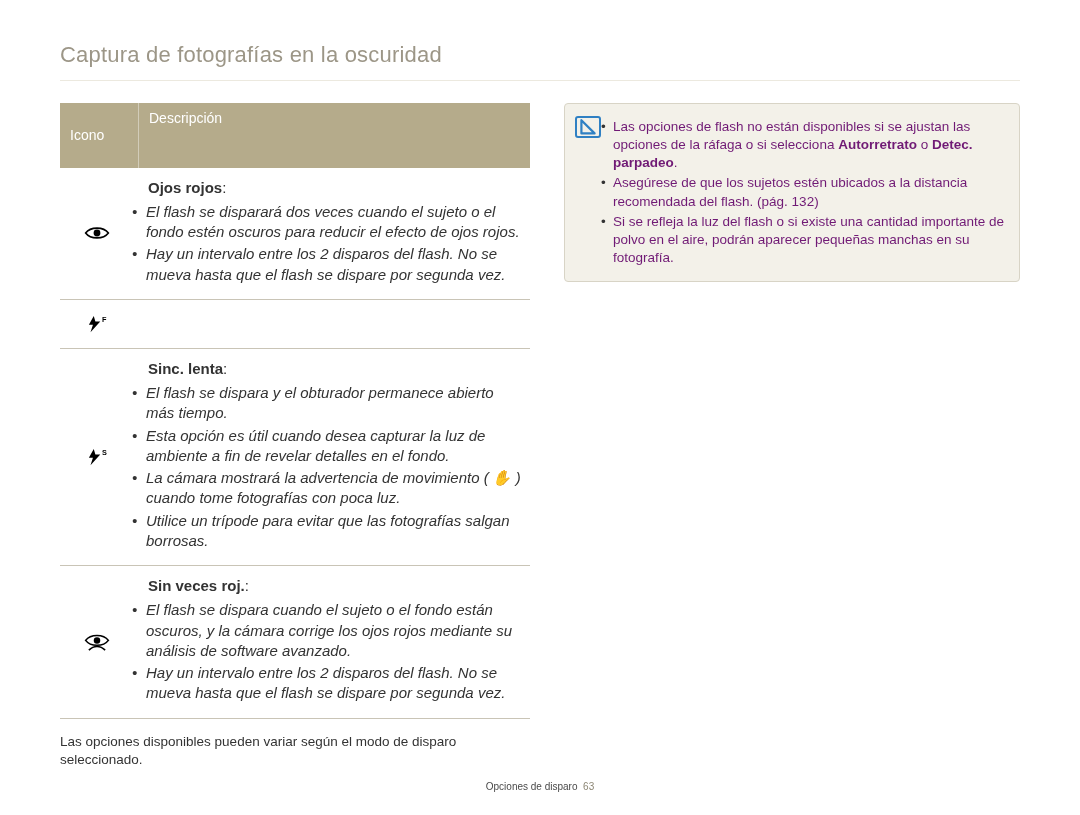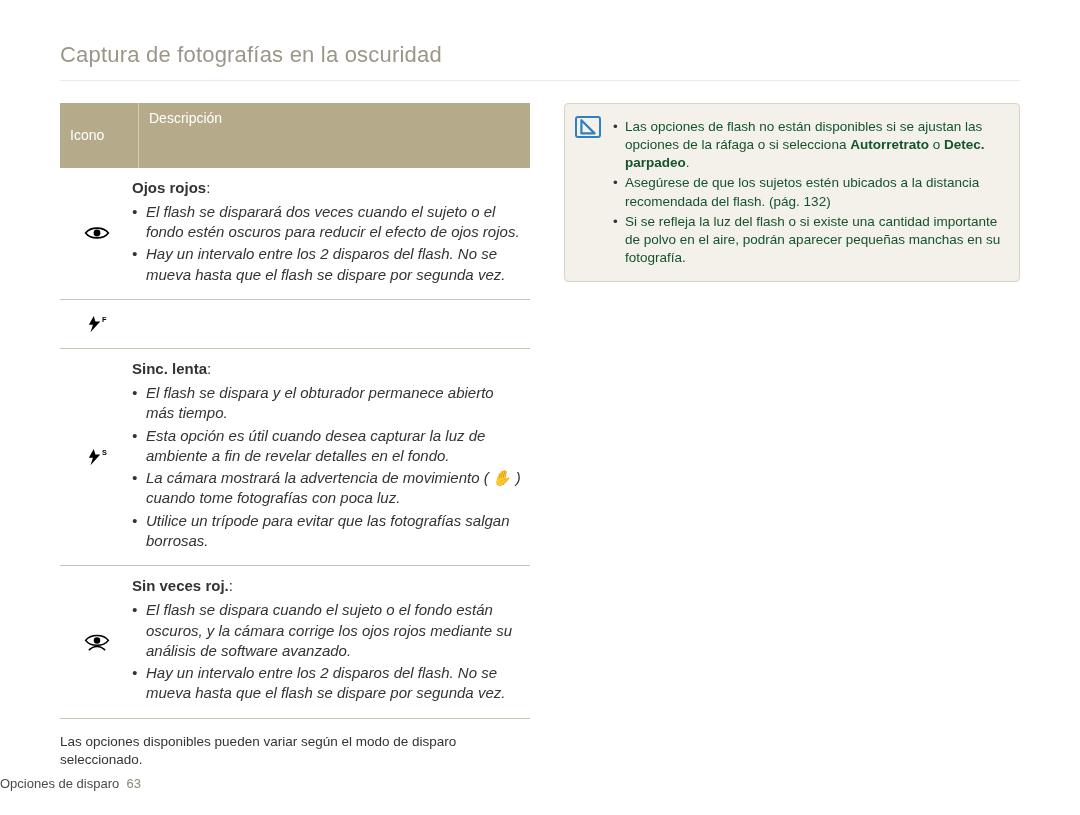--- a/index.html
+++ b/index.html
@@ -63,20 +63,21 @@
     align-items:center;
     justify-content:center;
     color:#111;
   }
   .cell-desc{
     flex:1;
     padding:10px 6px 12px 6px;
   }
   .desc-title{
     font-weight:700;
+    margin-left:16px;
   }
   ul.bullets{
     list-style:none;
     margin:4px 0 0 0;
     padding:0;
     font-style:italic;
   }
   ul.bullets > li{
     position:relative;
     padding-left:14px;
@@ -91,24 +92,24 @@
   .footnote{
     margin-top:14px;
     font-size:13.5px;
     color:#333;
   }
   
   .note{
     background:var(--note-bg);
     border:1px solid var(--note-border);
     border-radius:4px;
-    padding:12px 14px 12px 48px;
+    padding:12px 14px 12px 36px;
     position:relative;
     font-size:13.5px;
-    color:#14532d;
+    color:#701a75;
   }
   .note-icon{
     position:absolute;
     left:10px;top:12px;
     width:26px;height:22px;
     border:2px solid var(--note-icon);
     border-radius:3px;
     box-sizing:border-box;
     display:flex;align-items:center;justify-content:center;
   }
@@ -119,21 +120,22 @@
   ul.note-list > li{
     position:relative;padding-left:12px;margin:2px 0;
   }
   ul.note-list > li::before{
     content:"•";position:absolute;left:0;top:0;color:#333;
   }
   .bold{font-weight:700}
   .page-footer{
     position:absolute;
     left:0;right:0;bottom:22px;
-    font-size:13px;
+    text-align:center;
+    font-size:10px;
     color:#4a4a4a;
   }
   .page-footer .pn{color:#8c8674}
   
   .ico{width:26px;height:20px;display:inline-block}
   .ico svg{width:100%;height:100%}
 </style>
 </head>
 <body>
 

